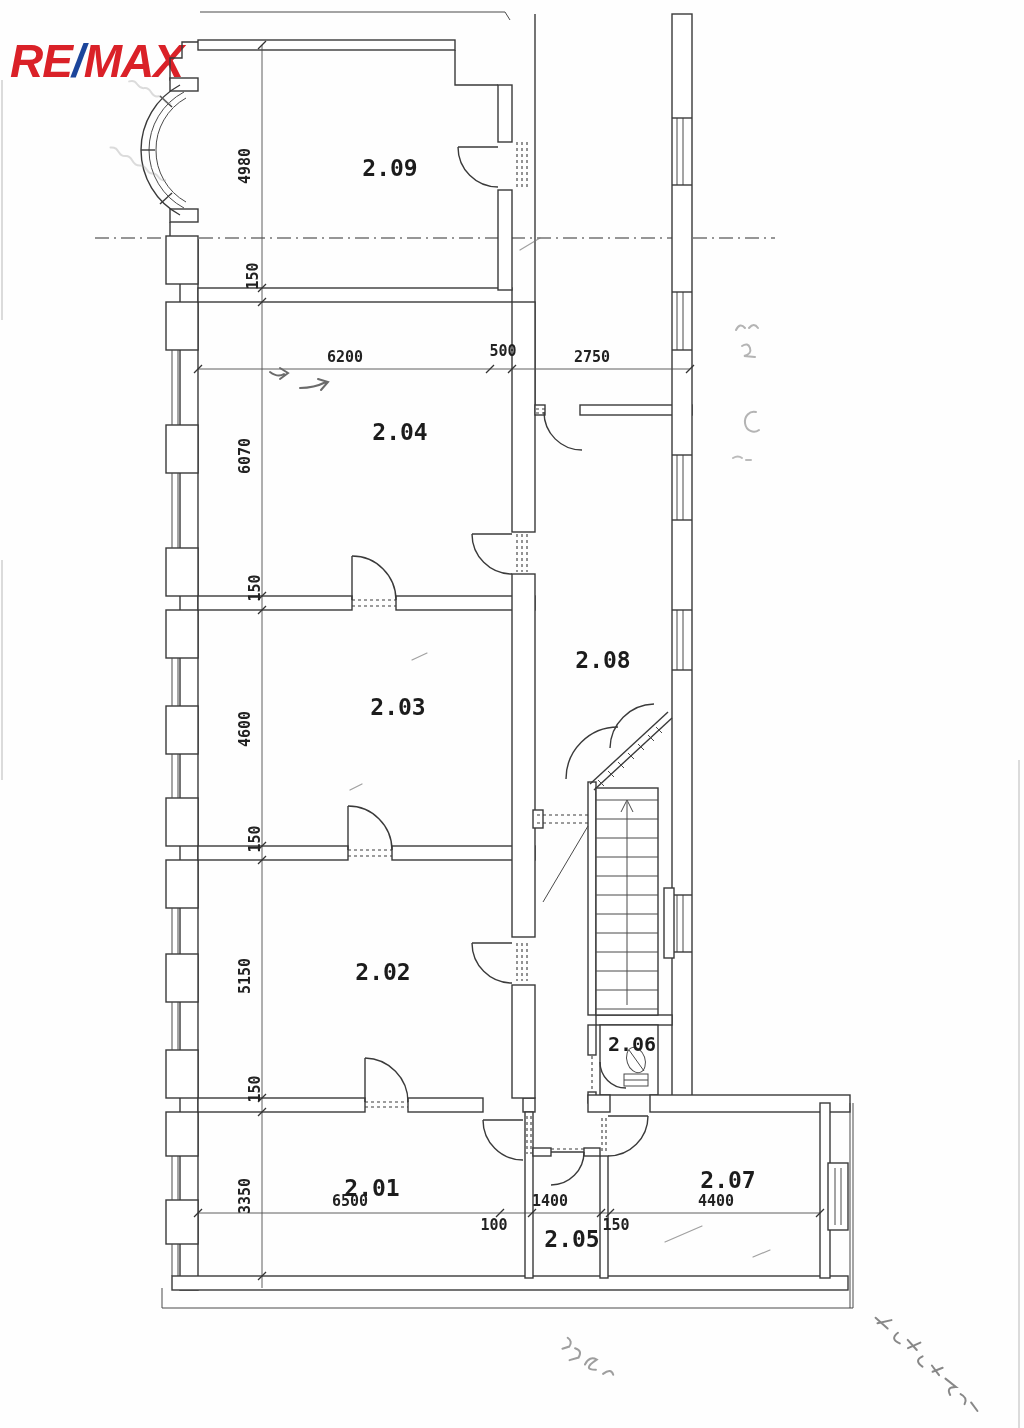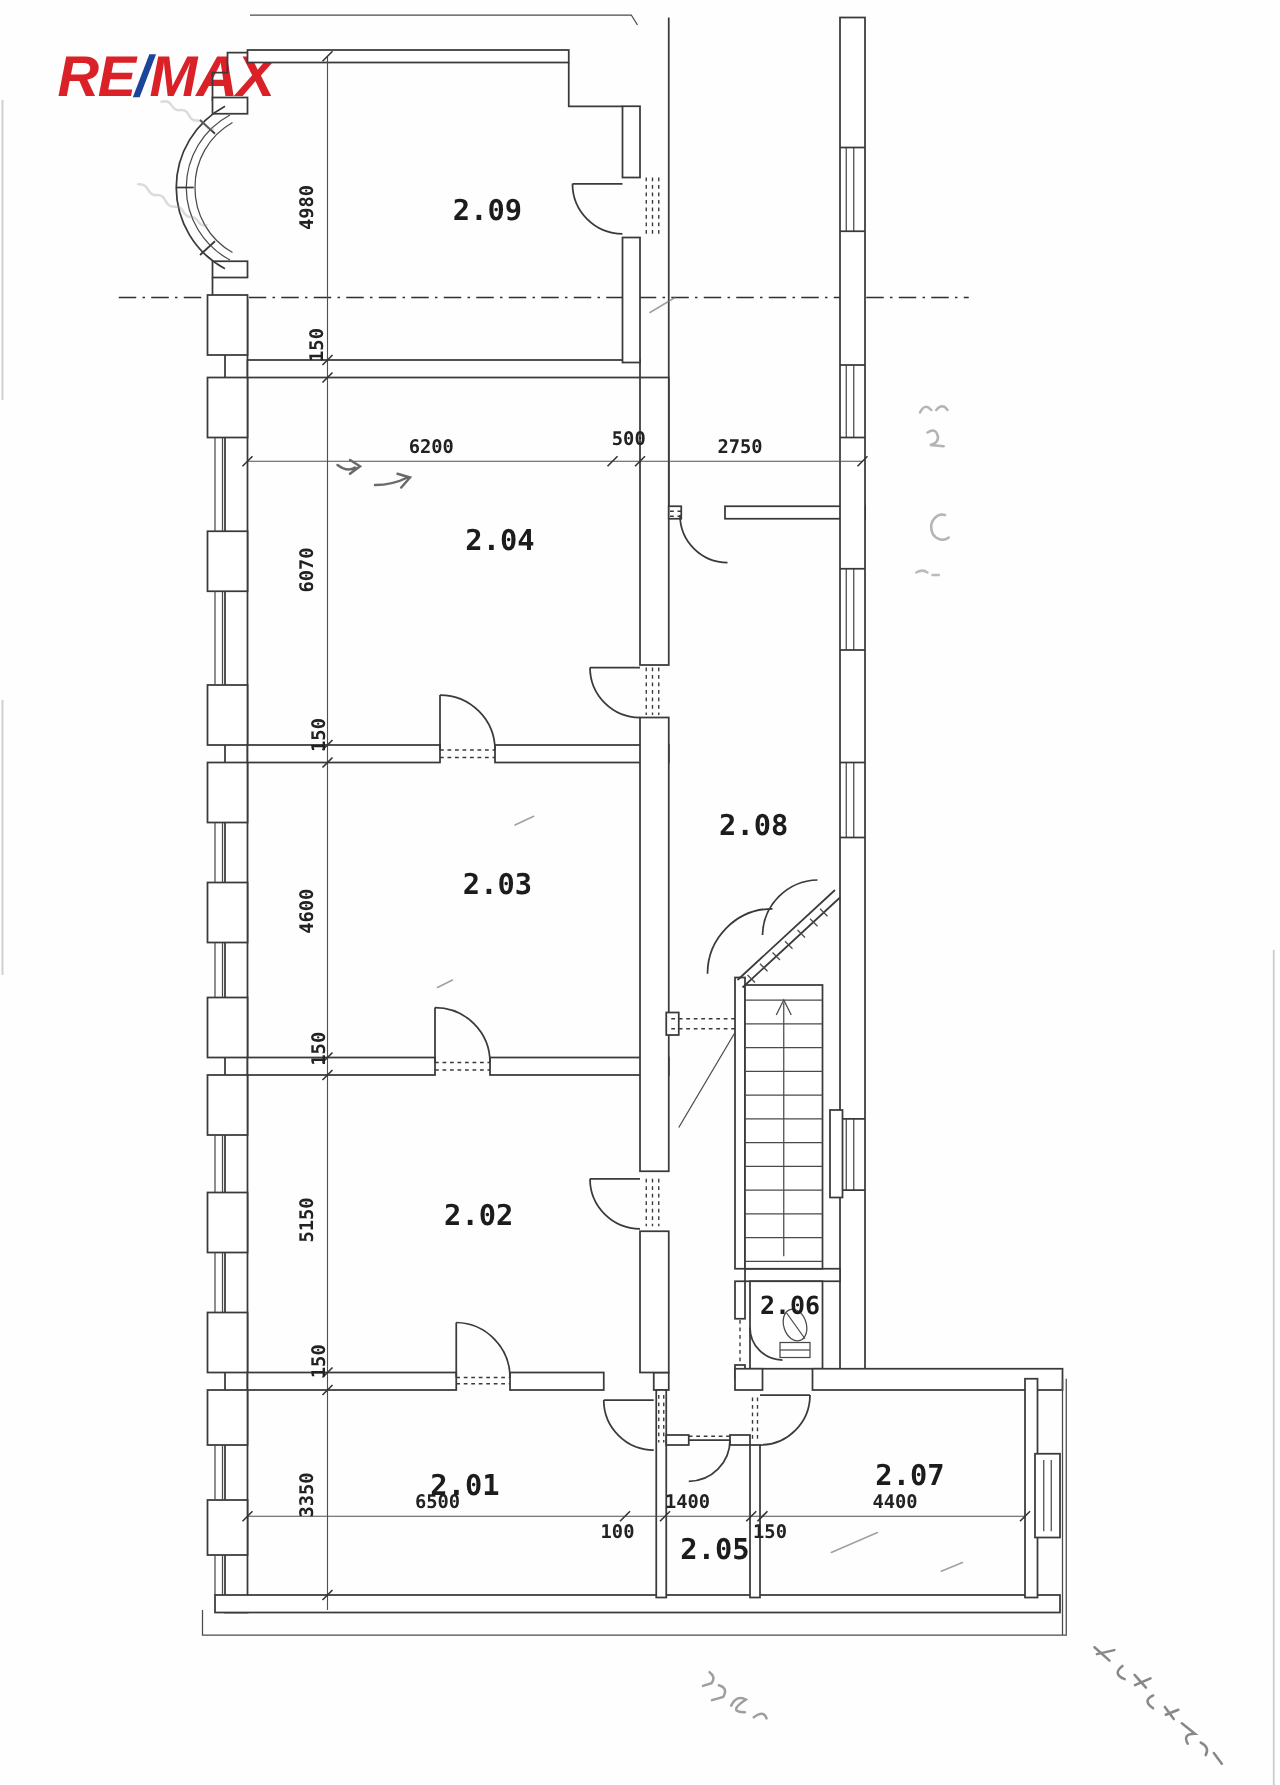--- a/index.html
+++ b/index.html
@@ -1,20 +1,20 @@
 <!DOCTYPE html>
 <html><head>
 <meta charset="utf-8">
 <style>
   html,body{margin:0;padding:0;background:#ffffff;}
   .page{position:relative;width:1024px;height:1428px;background:#fefefe;overflow:hidden;
         font-family:"DejaVu Sans Mono","Liberation Mono",monospace;}
   .logo{position:absolute;left:10px;top:38px;font-family:"Liberation Sans",sans-serif;
         font-style:italic;font-weight:bold;font-size:46px;letter-spacing:-1px;line-height:1;
-        user-select:none;margin-left:36px;}
+        user-select:none;}
   .logo .red{color:#da2128;}
   .logo .blue{color:#1b459b;}
   svg{position:absolute;left:0;top:0;}
   .w{fill:#ffffff;stroke:#3a3a3a;stroke-width:1.4;}
   .ln{stroke:#3a3a3a;stroke-width:1.4;fill:none;}
   .thin{stroke:#4a4a4a;stroke-width:1;fill:none;}
   .dash{stroke:#3a3a3a;stroke-width:1.1;fill:none;stroke-dasharray:3 3;}
   .cl{stroke:#2f2f2f;stroke-width:1.2;fill:none;stroke-dasharray:14 5 2 5;}
   .dim{stroke:#4f4f4f;stroke-width:0.9;fill:none;}
   .tick{stroke:#333;stroke-width:1.3;fill:none;}

